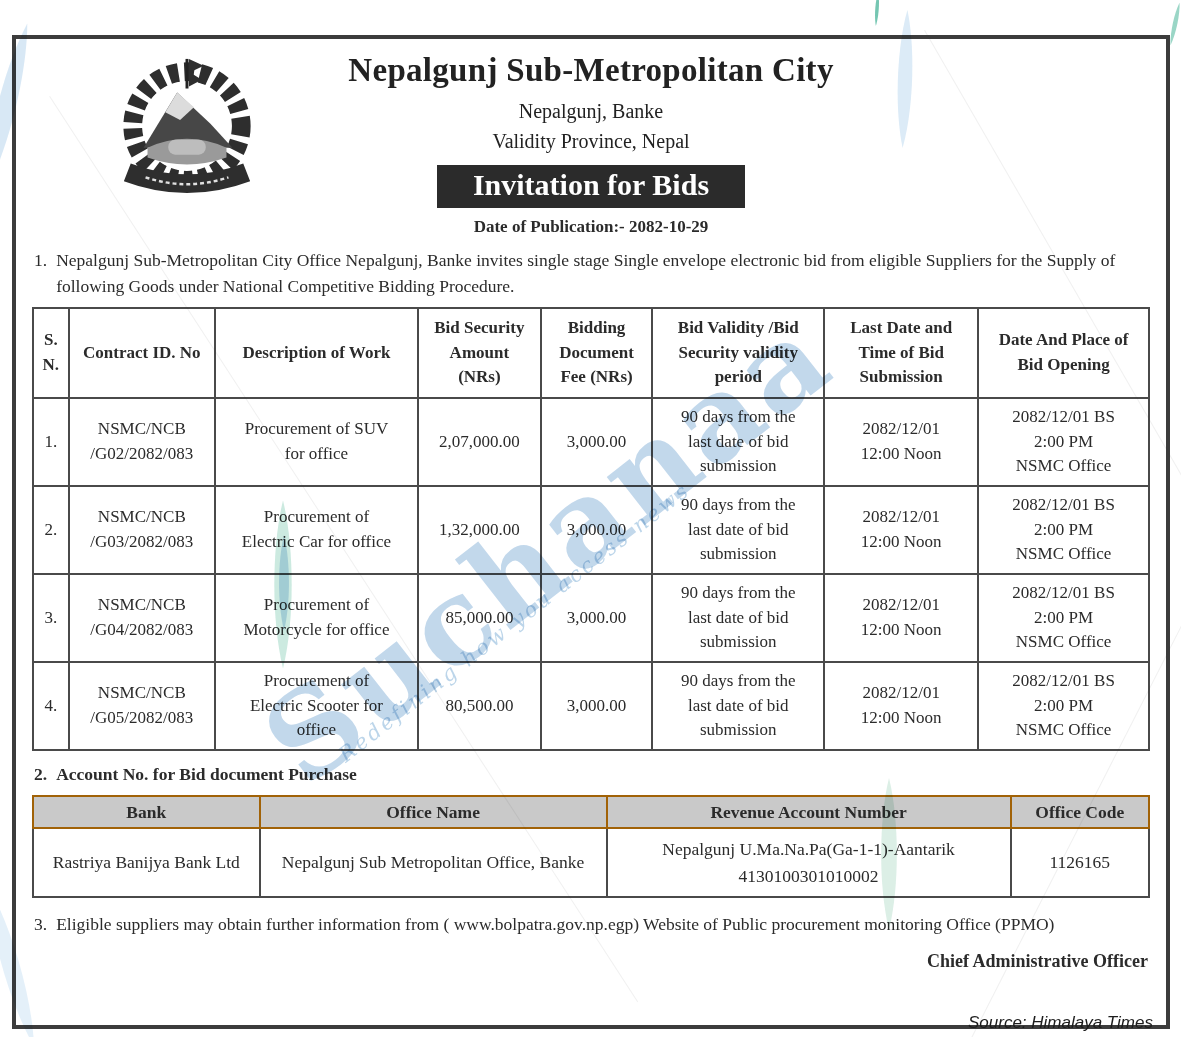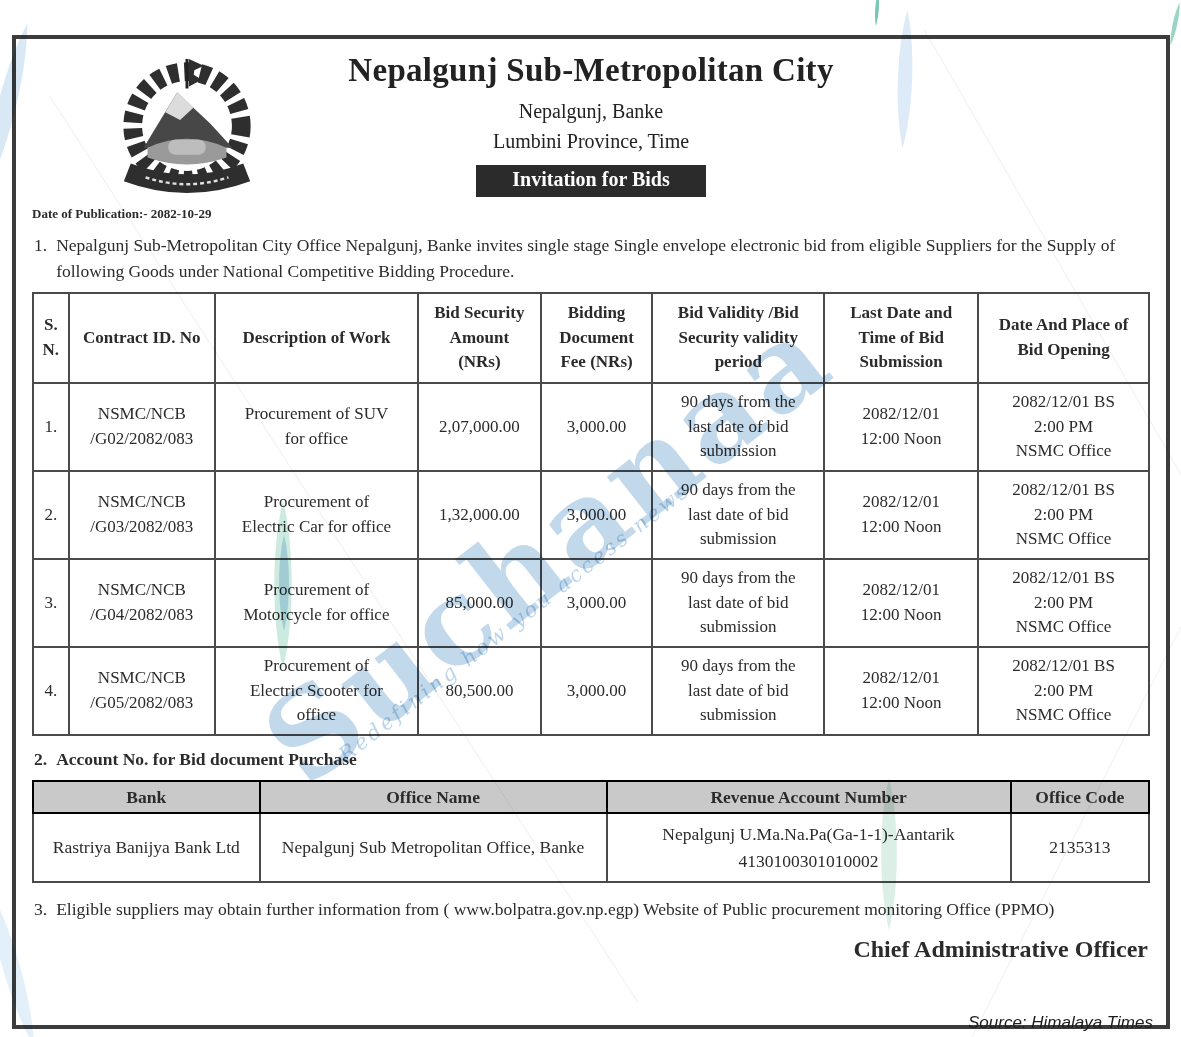--- a/index.html
+++ b/index.html
@@ -6,39 +6,39 @@
   .page{position:relative;width:1181px;height:1037px;background:#ffffff;overflow:hidden;
         font-family:"Liberation Serif",serif;color:#2b2b2b;}
   .frame{position:absolute;left:12px;top:6px;width:1158px;height:994px;box-sizing:border-box;
          border:4px solid #3c3c3c;padding:8px 16px 0;z-index:1;margin-top:29px;}
   
   .header{position:relative;text-align:center;padding-top:2px;}
   .logo{position:absolute;left:76px;top:6px;width:158px;height:148px;}
   .title{font-size:33px;font-weight:700;line-height:1.32;letter-spacing:.3px;color:#222;}
   .sub{font-size:20px;font-weight:400;margin-top:7px;color:#222;}
   .banner{margin:12px auto 0;width:max-content;background:#2b2b2b;color:#fff;
-          font-size:20px;font-weight:700;padding:3px 36px 6px;}
-  .pubdate{margin-top:9px;font-size:13px;font-weight:700;text-align:left;}
+          font-size:30px;font-weight:700;padding:3px 36px 6px;}
+  .pubdate{margin-top:9px;font-size:17px;font-weight:700;text-align:center;}
   
   .numbered{display:flex;gap:9px;font-size:17.5px;line-height:1.5;margin:10px 2px 8px;}
   .numbered .num{flex:0 0 auto;}
   .bold-note{font-weight:700;font-size:17.5px;}
   
   table{width:100%;border-collapse:collapse;table-layout:fixed;}
   .bids th,.bids td{border:2px solid #4a4a4a;text-align:center;vertical-align:middle;
        font-size:17px;line-height:1.45;padding:5px 4px;white-space:pre-line;}
   .bids th{font-weight:700;height:78px;}
   .bids td{height:76px;}
   .account{margin-top:2px;}
-  .account th{background:#c9c9c9;border:2px solid #000000;font-size:17.5px;font-weight:700;
+  .account th{background:#c9c9c9;border:2px solid #a16207;font-size:17.5px;font-weight:700;
        padding:4px 4px;height:22px;}
   .account td{border:2px solid #4a4a4a;text-align:center;vertical-align:middle;
        font-size:17.5px;line-height:1.5;padding:7px 4px;white-space:pre-line;height:50px;}
   .info-note{margin-top:13px;}
-  .signature{text-align:right;font-weight:700;font-size:24px;margin:14px 2px 0;}
+  .signature{text-align:right;font-weight:700;font-size:18px;margin:14px 2px 0;}
   .source{position:absolute;right:28px;bottom:4px;z-index:3;
           font-family:"Liberation Sans",sans-serif;font-style:italic;font-size:17px;color:#1d1d1d;}
   
   .watermark{position:absolute;left:238px;top:702px;transform:rotate(-38deg);transform-origin:0 0;
        font-family:"DejaVu Serif",serif;font-size:118px;font-weight:700;letter-spacing:4px;
        color:#7fadd6;opacity:.48;z-index:5;pointer-events:none;mix-blend-mode:multiply;white-space:nowrap;}
   .watermark-tagline{position:absolute;left:334px;top:748px;transform:rotate(-38deg);transform-origin:0 0;
        font-family:"DejaVu Serif",serif;font-style:italic;font-size:21px;letter-spacing:3px;
        color:#85b3d8;opacity:.55;z-index:5;pointer-events:none;mix-blend-mode:multiply;white-space:nowrap;}
   .decor{position:absolute;z-index:5;pointer-events:none;mix-blend-mode:multiply;}
@@ -92,21 +92,21 @@
         <path d="M58 60 L70 40 L87 55 L73 68 Z" fill="#dcdcdc"></path>
         <path d="M40 96 Q80 78 120 96 L120 106 Q80 120 40 106 Z" fill="#9a9a9a"></path>
         <rect x="61" y="88" width="38" height="15" rx="7" fill="#bdbdbd"></rect>
         <line x1="80" y1="6" x2="80" y2="36" stroke="#222" stroke-width="3"></line>
         <path d="M82 6 L97 13 L82 20 Z M82 19 L95 27 L82 34 Z" fill="#2e2e2e"></path>
         <path d="M23 112 Q80 134 137 112 L144 130 Q80 154 16 130 Z" fill="#2e2e2e"></path>
         <path d="M38 126 Q80 140 122 126" fill="none" stroke="#ffffff" stroke-width="2.5" stroke-dasharray="4 3" opacity=".85"></path>
       </svg>
       <div class="title">Nepalgunj Sub-Metropolitan City</div>
       <div class="sub">Nepalgunj, Banke</div>
-      <div class="sub">Lumbini Province, Time</div>
+      <div class="sub">Validity Province, Nepal</div>
       <div class="banner">Invitation for Bids</div>
       <div class="pubdate">Date of Publication:- 2082-10-29</div>
     </div>
 
     <div class="numbered">
       <span class="num">1.</span>
       <span>Nepalgunj Sub-Metropolitan City Office Nepalgunj, Banke invites single stage Single envelope electronic bid from eligible Suppliers for the Supply of following Goods under National Competitive Bidding Procedure.</span>
     </div>
 
     <table class="bids">
@@ -230,21 +230,21 @@
         <th>Bank</th>
         <th>Office Name</th>
         <th>Revenue Account Number</th>
         <th>Office Code</th>
       </tr>
       <tr>
         <td>Rastriya Banijya Bank Ltd</td>
         <td>Nepalgunj Sub Metropolitan Office, Banke</td>
         <td>Nepalgunj U.Ma.Na.Pa(Ga-1-1)-Aantarik
 4130100301010002</td>
-        <td>2135313</td>
+        <td>1126165</td>
       </tr>
     </tbody>
       </table>
 
     <div class="numbered info-note">
       <span class="num">3.</span>
       <span>Eligible suppliers may obtain further information from ( www.bolpatra.gov.np.egp) Website of Public procurement monitoring Office (PPMO)</span>
     </div>
 
     <div class="signature">Chief Administrative Officer</div>

